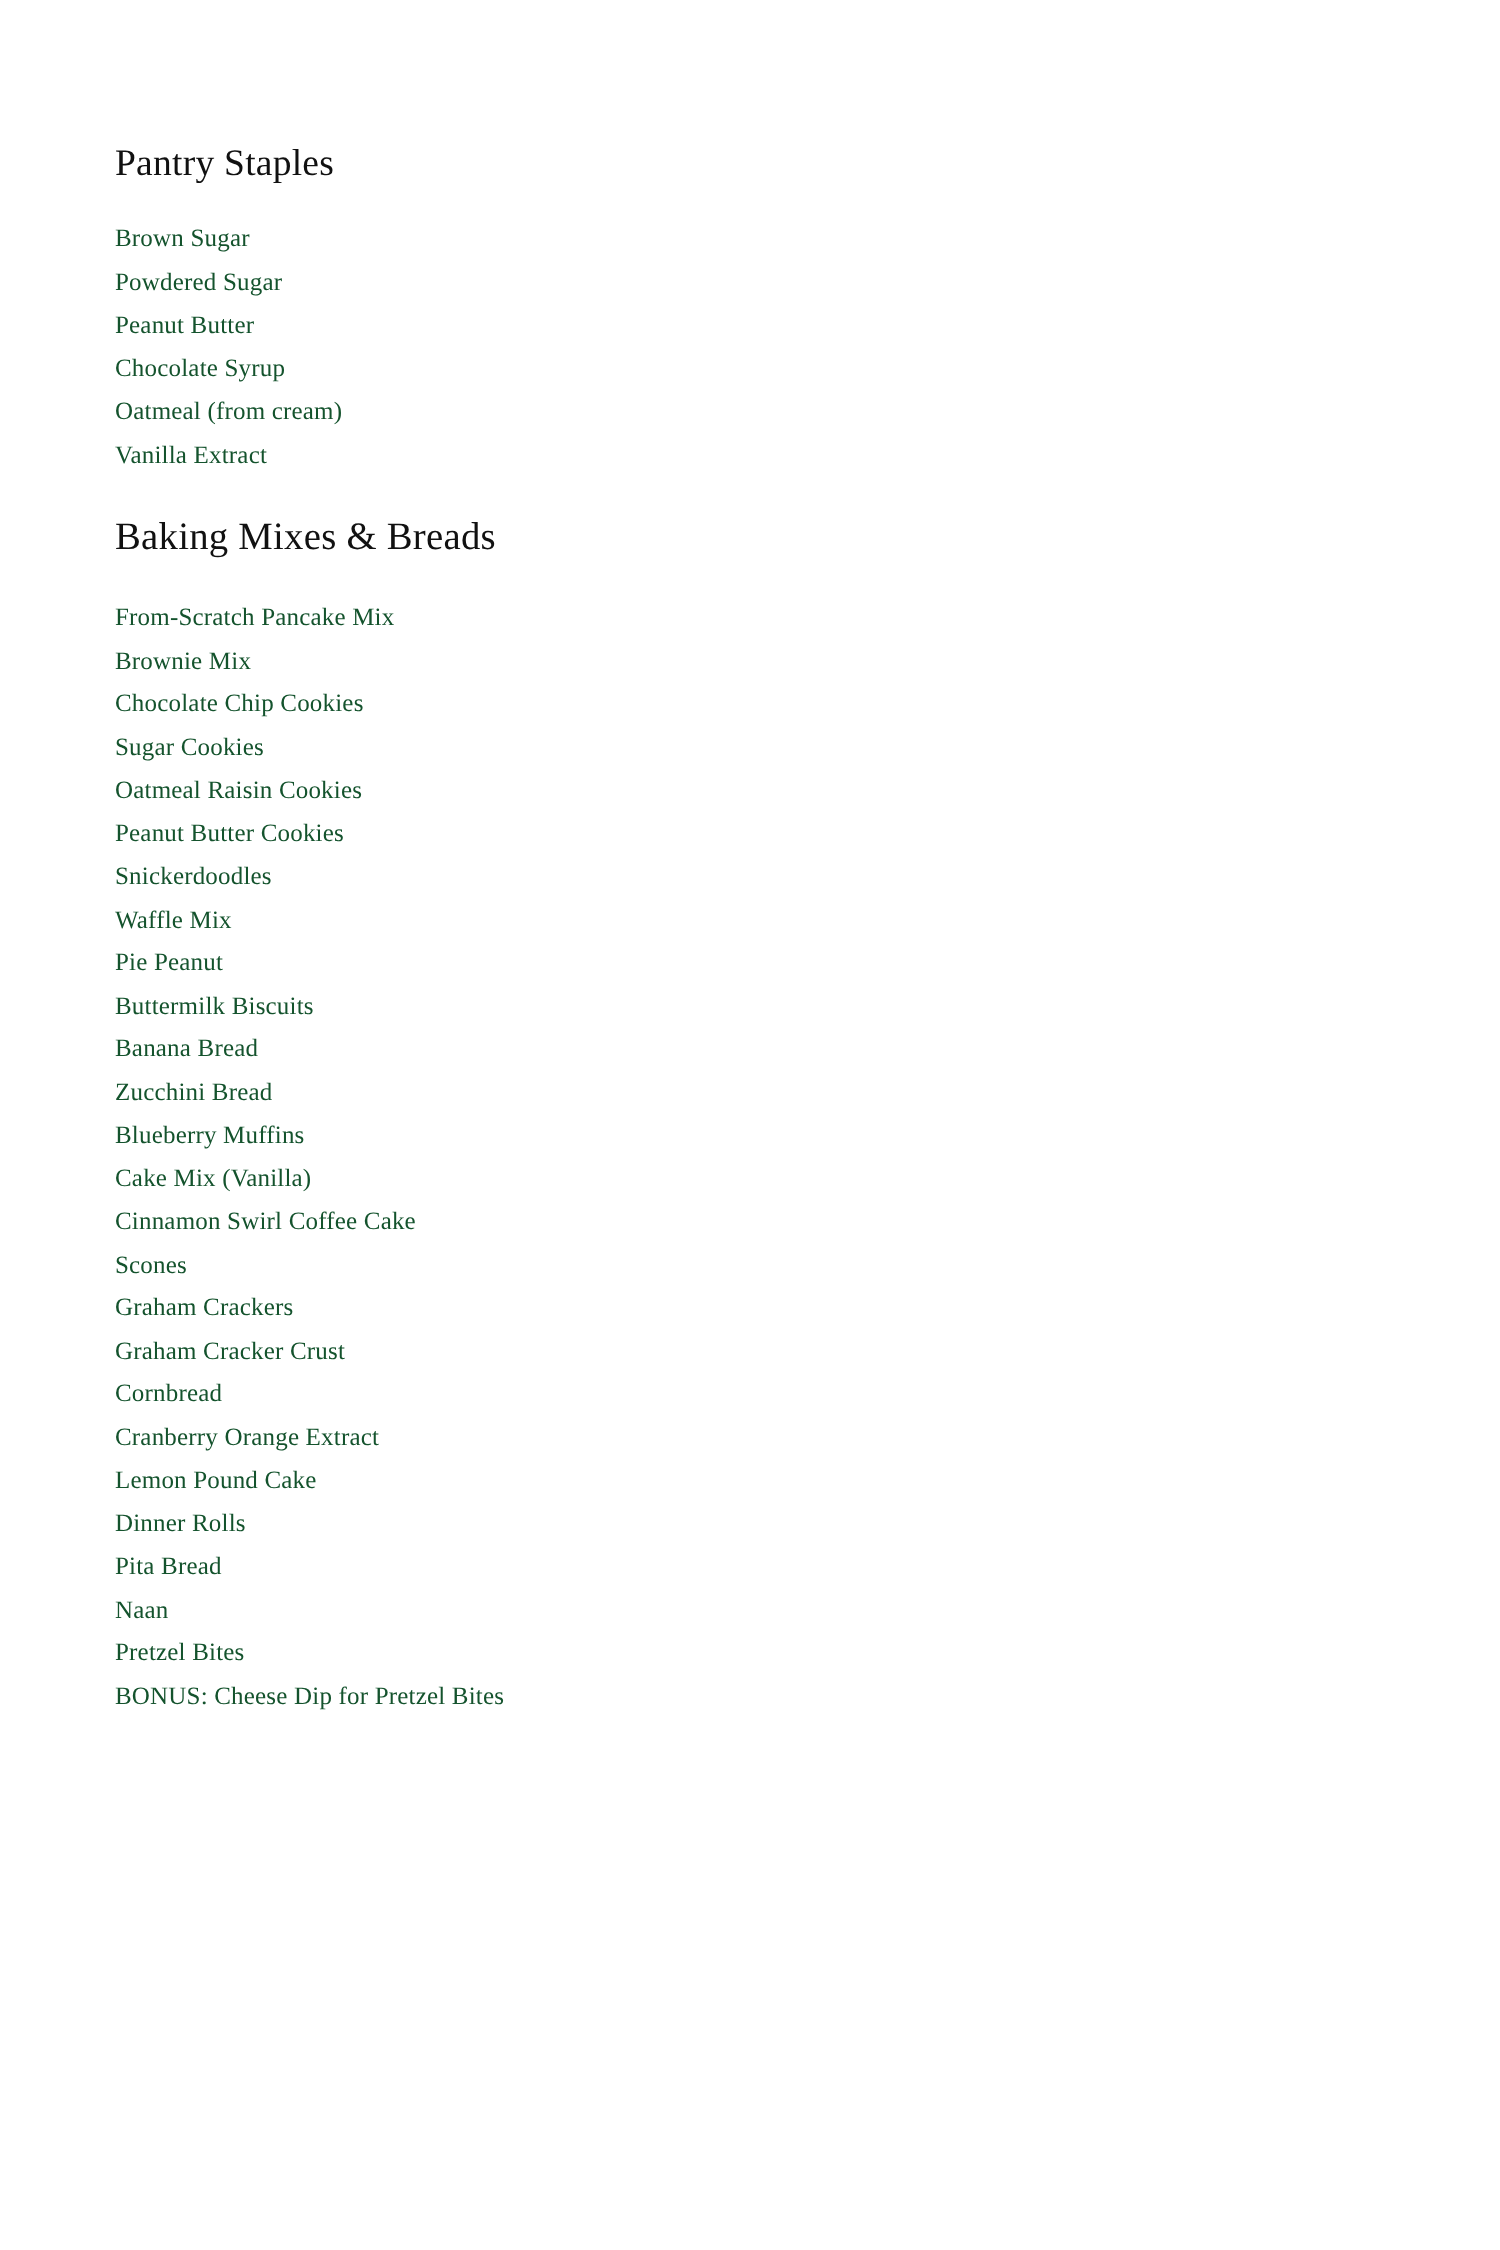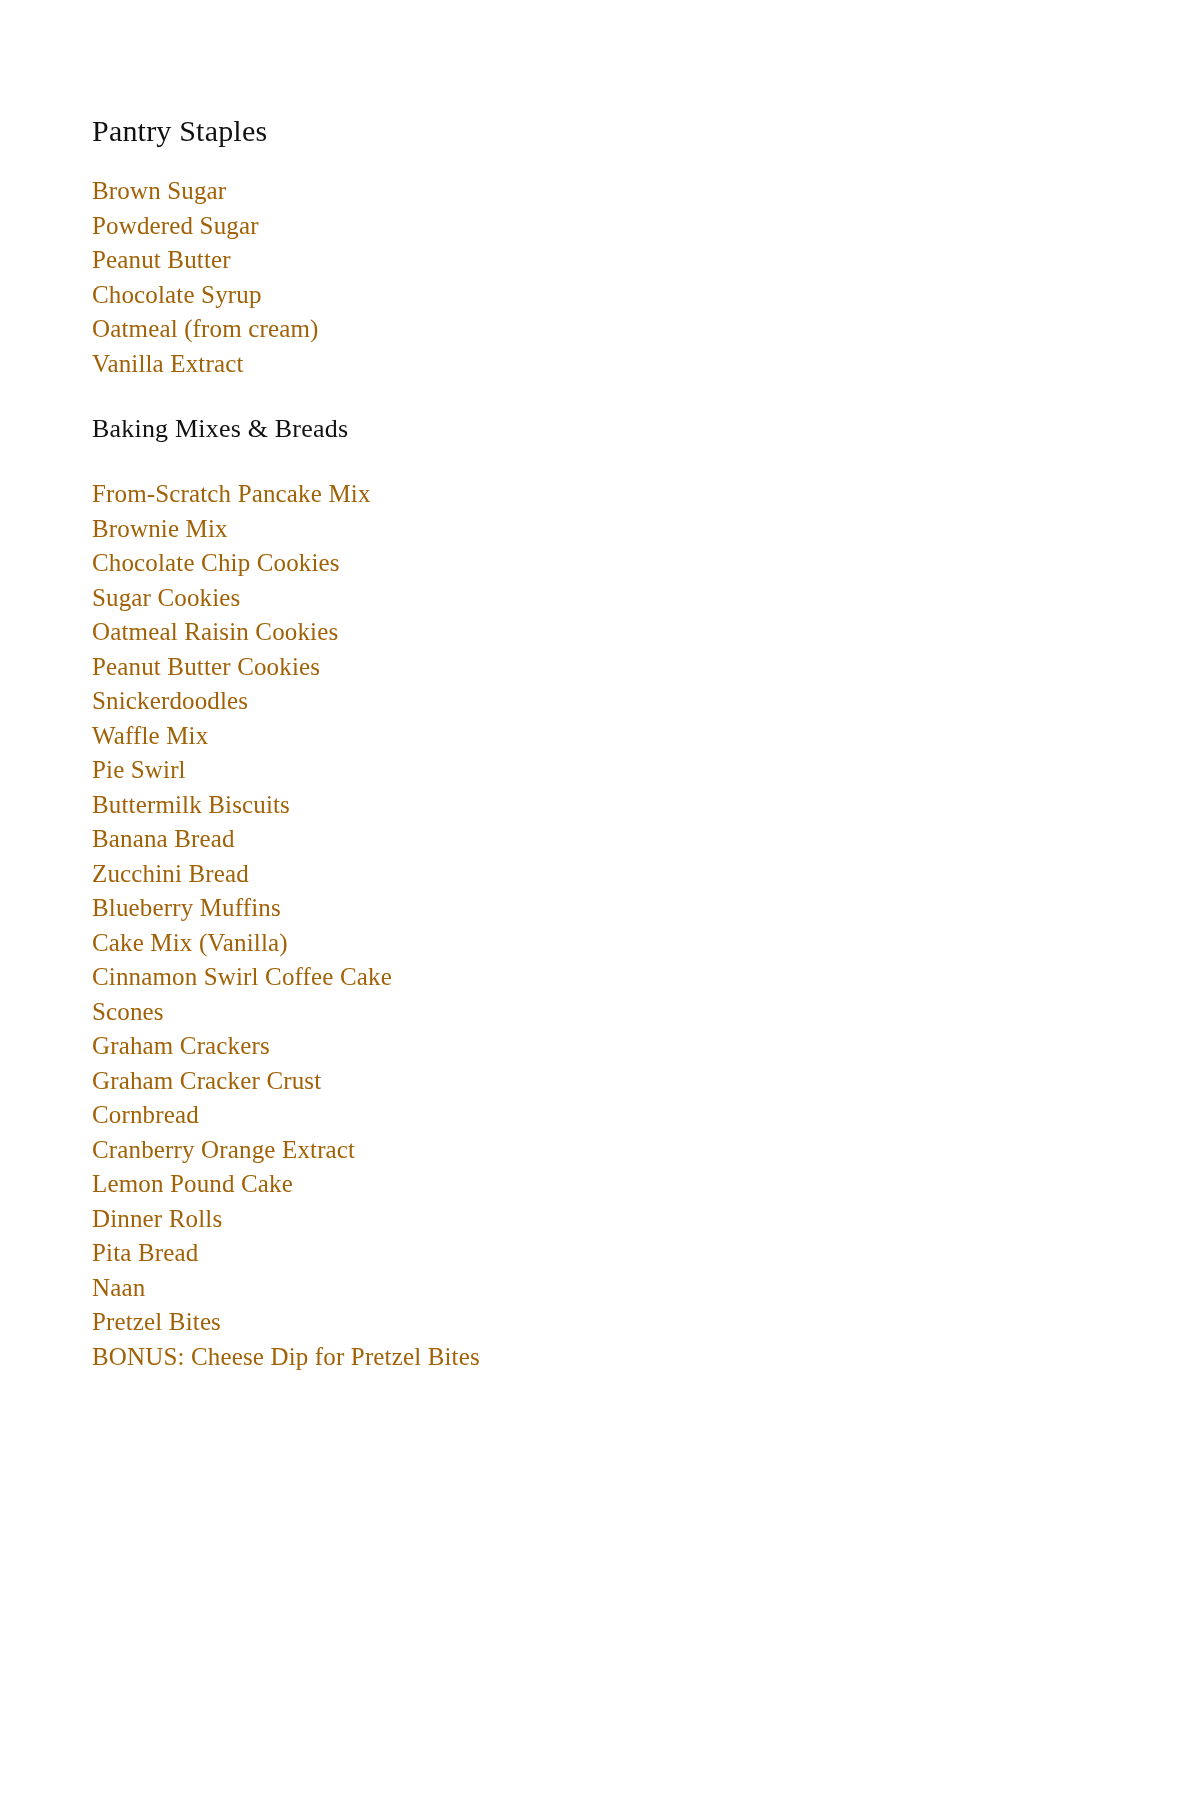--- a/index.html
+++ b/index.html
@@ -31,34 +31,34 @@
     letter-spacing: 0.2px;
     margin: 0;
   }
   .section-1 h2.section-title {
     font-size: 30px;
     line-height: 34px;
     margin-top: 18px;
     margin-bottom: 26px;
   }
   .section-2 h2.section-title {
-    font-size: 26px;
+    font-size: 31px;
     line-height: 36px;
     margin-top: 30px;
     margin-bottom: 30px;
   }
   ul.item-list {
     list-style: none;
     margin: 0;
     padding: 0;
   }
   ul.item-list li {
-    font-size: 25px;
+    font-size: 20px;
     line-height: 34.5px;
-    color: #a16207;
+    color: #14532d;
     letter-spacing: 0.15px;
     white-space: nowrap;
   }
 </style>
 </head>
 <body>
 
 <div class="page">
   <div class="content">
 
@@ -78,21 +78,21 @@
       <h2 class="section-title">Baking Mixes &amp; Breads</h2>
       <ul class="item-list">
         <li>From-Scratch Pancake Mix</li>
         <li>Brownie Mix</li>
         <li>Chocolate Chip Cookies</li>
         <li>Sugar Cookies</li>
         <li>Oatmeal Raisin Cookies</li>
         <li>Peanut Butter Cookies</li>
         <li>Snickerdoodles</li>
         <li>Waffle Mix</li>
-        <li>Pie Swirl</li>
+        <li>Pie Peanut</li>
         <li>Buttermilk Biscuits</li>
         <li>Banana Bread</li>
         <li>Zucchini Bread</li>
         <li>Blueberry Muffins</li>
         <li>Cake Mix (Vanilla)</li>
         <li>Cinnamon Swirl Coffee Cake</li>
         <li>Scones</li>
         <li>Graham Crackers</li>
         <li>Graham Cracker Crust</li>
         <li>Cornbread</li>

